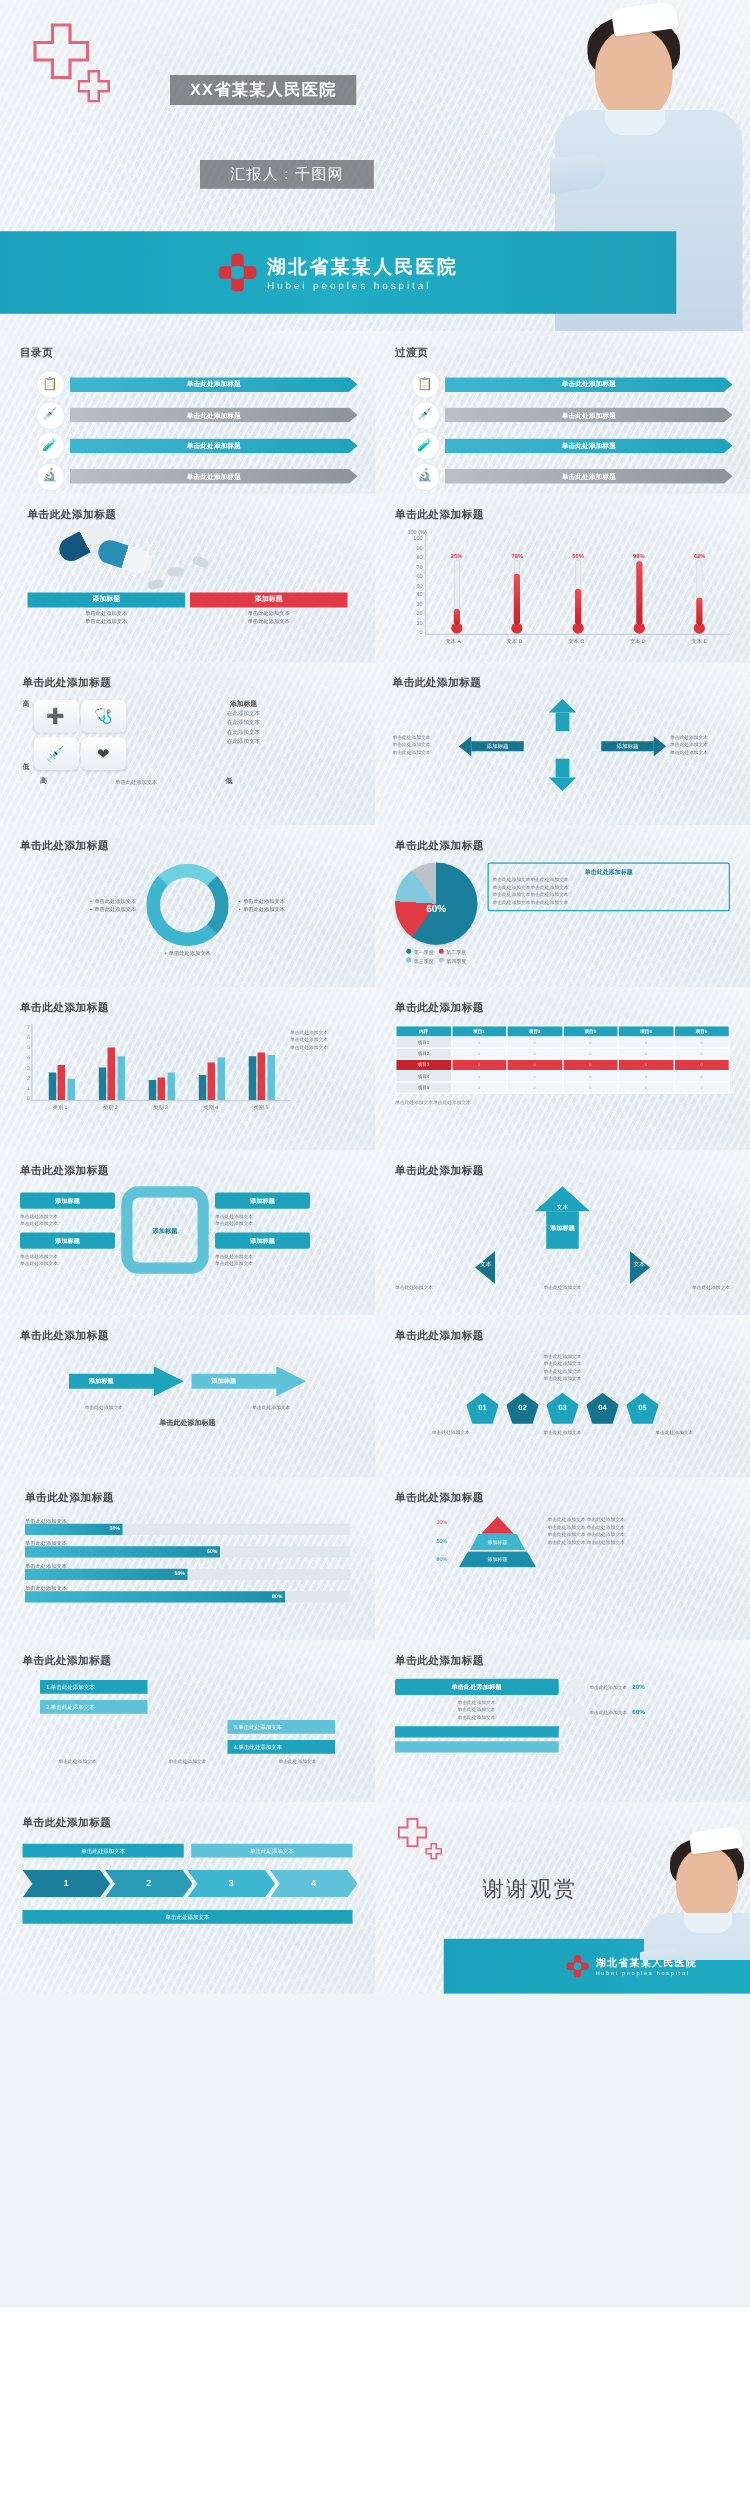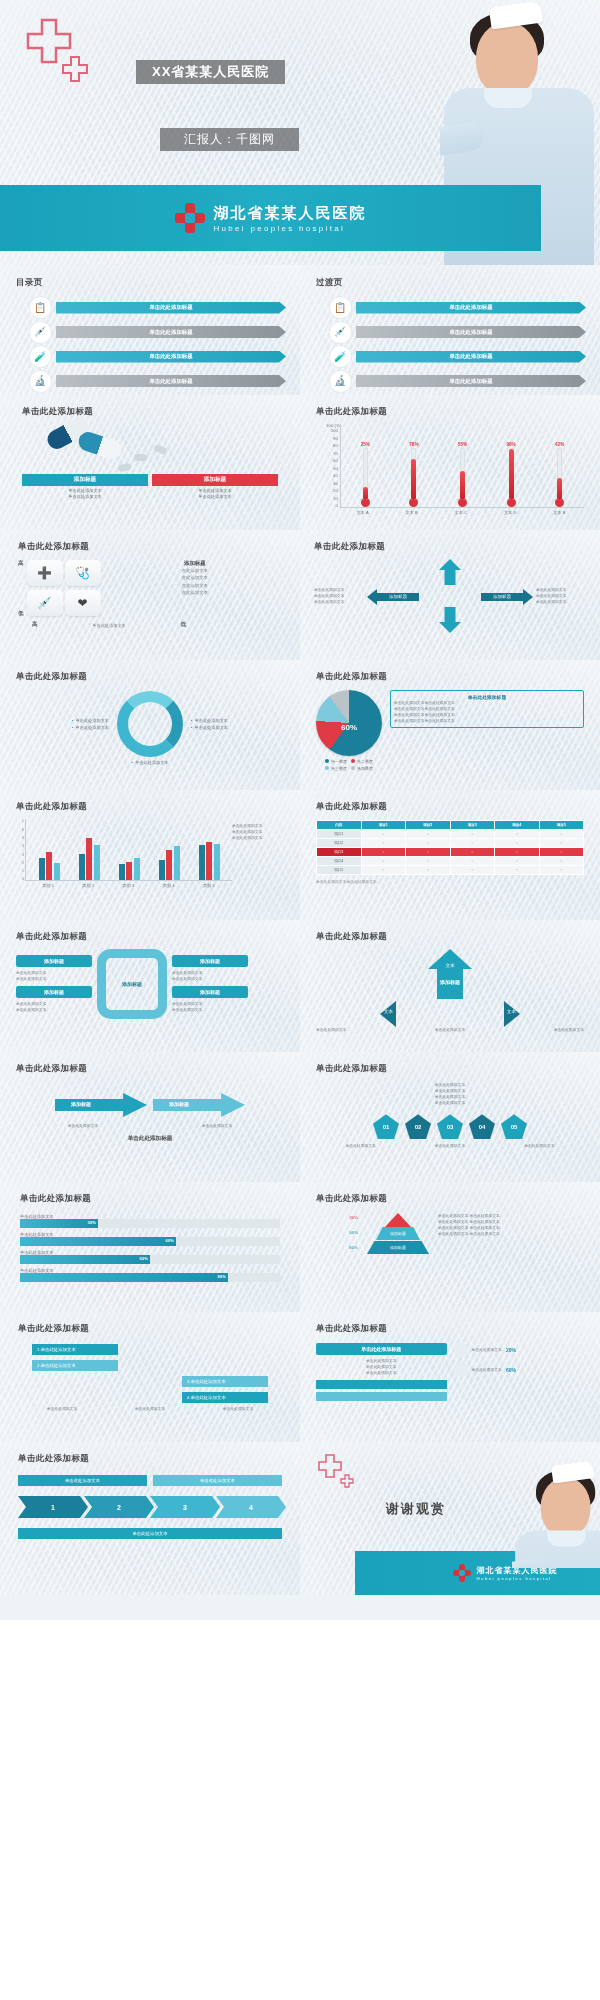--- a/index.html
+++ b/index.html
@@ -3,21 +3,21 @@
 <meta charset="utf-8">
 <style>
   * { box-sizing: border-box; margin:0; padding:0; }
   html,body { background:#ffffff; }
   body {
     width:600px; height:2000px;
     font-family:"Liberation Sans","DejaVu Sans",sans-serif;
     color:#444;
     overflow:hidden;
   }
-  .page { width:600px; height:1620px; position:relative; background:#eef3f6; }
+  .page { width:600px; height:1846px; position:relative; background:#eef3f6; }
 
   
   .slide {
     position:relative; overflow:hidden;
     background:
       linear-gradient(135deg, rgba(255,255,255,.55) 0%, rgba(255,255,255,0) 40%),
       linear-gradient(200deg, #f4f7f9 0%, #e3ebf1 45%, #eff4f7 100%);
   }
   
   .slide::before{
@@ -197,21 +197,21 @@
          clip-path: polygon(50% 0, 100% 38%, 81% 100%, 19% 100%, 0 38%); }
   .pent.alt{ background:#17748c; }
 
   
   .pbar{ height:9px; background:#dfe7eb; position:relative; margin-bottom:4px; }
   .pbar > i{ position:absolute; left:0; top:0; height:9px; background:linear-gradient(90deg,#3fb6cf,#1b8fab); }
   .pbar > b{ position:absolute; right:2px; top:1px; font-size:4.2px; color:#fff; }
   .plabel{ font-size:4.2px; color:#6d7478; }
 
   
-  .thanks{ font-size:13px; font-weight:bold; color:#4a4a4a; letter-spacing:2px; }
+  .thanks{ font-size:17px; font-weight:normal; color:#4a4a4a; letter-spacing:2px; }
   .endband{
     position:absolute; left:55px; bottom:0; width:300px; height:44px;
     background:linear-gradient(90deg,#1aa0ba,#21adc4);
     display:flex; align-items:center; justify-content:center; gap:6px;
   }
   .endband .logo-cross{ width:18px; height:18px; }
   .endband .logo-cross::before{ left:6px; width:6px; height:18px; }
   .endband .logo-cross::after{ top:6px; width:18px; height:6px; }
   .endband .logo-cross .hole{ left:6px; top:6px; width:6px; height:6px; }
   .endband .cn{ font-size:8px; letter-spacing:1px; }

